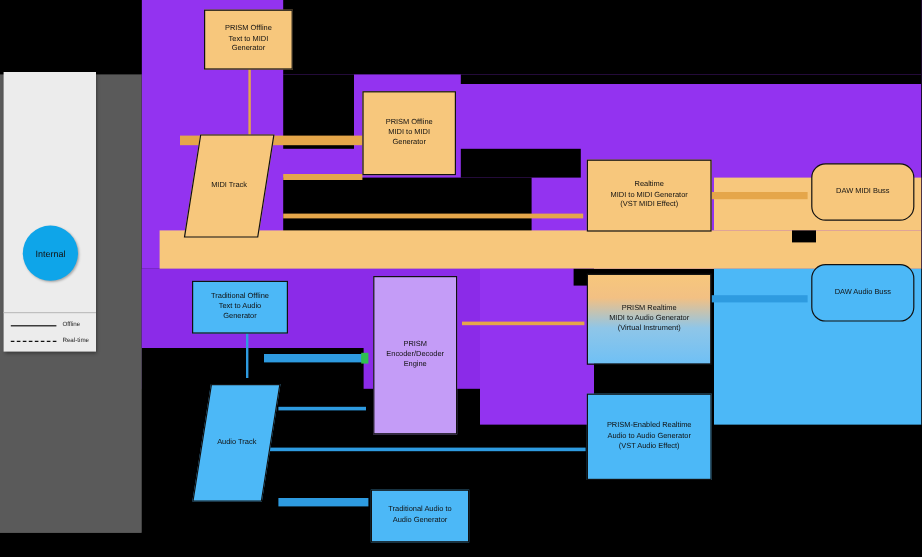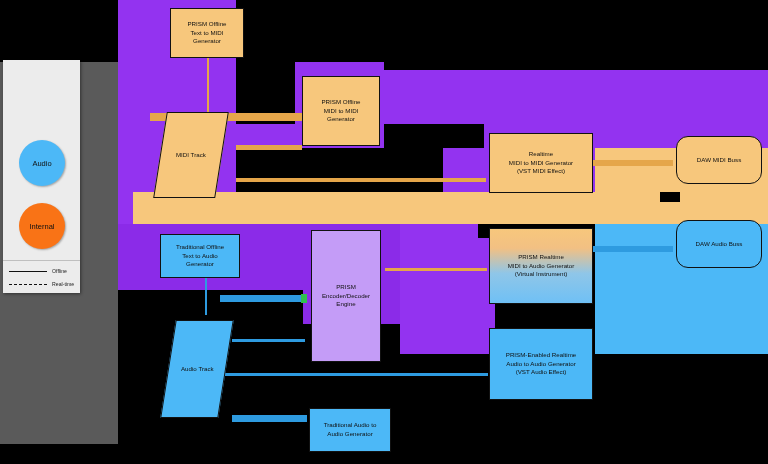--- a/index.html
+++ b/index.html
@@ -15,21 +15,21 @@
   .bg-vio{background:#8B2BE8;}
 
   
   #legend{position:absolute;left:3px;top:60px;width:77px;height:233px;
           background:#ECECEC;box-shadow:1px 1px 3px rgba(0,0,0,.45);}
   .circ{position:absolute;left:16px;width:46px;height:46px;border-radius:50%;
         display:flex;align-items:center;justify-content:center;
         font-size:7.5px;color:#111;box-shadow:1px 1px 2px rgba(0,0,0,.3);}
   .c-midi{top:17px;background:#F7C77C;}
   .c-audio{top:80px;background:#4CB8F7;}
-  .c-int{top:143px;background:#f97316;}
+  .c-int{top:128px;background:#0ea5e9;}
   #legend .sep{position:absolute;left:0;top:200px;width:100%;height:1px;background:#BFBFBF;}
   .lg-row{position:absolute;left:6px;height:10px;font-size:5.2px;color:#222;
           display:flex;align-items:center;gap:5px;}
   .lg-off{top:206px;} .lg-rt{top:219px;}
   .ln-solid{display:block;width:38px;height:0;border-top:1.3px solid #111;}
   .ln-dash{display:block;width:38px;height:0;border-top:1.3px dashed #111;}
 
   
   .node{position:absolute;box-sizing:border-box;border:1px solid #111;
         display:flex;align-items:center;justify-content:center;text-align:center;
@@ -72,23 +72,20 @@
   <div class="blk bg-purple" style="left:400px;top:224px;width:95px;height:130px;"></div>
 
   <div class="blk bg-blue" style="left:595px;top:224px;width:173px;height:130px;"></div>
   <div class="blk bg-black" style="left:595px;top:354px;width:173px;height:110px;"></div>
   <div class="blk bg-black" style="left:118px;top:290px;width:185px;height:174px;"></div>
   <div class="blk bg-black" style="left:303px;top:354px;width:292px;height:110px;"></div>
   <div class="blk bg-black" style="left:478px;top:224px;width:17px;height:14px;"></div>
   <div class="blk bg-grey" style="left:0;top:290px;width:118px;height:154px;"></div>
 
   <div id="legend">
-    <div class="circ c-audio">
-      <span>Audio</span>
-    </div>
     <div class="circ c-int">
       <span>Internal</span>
     </div>
     <div class="sep"></div>
     <div class="lg-row lg-off">
       <i class="ln-solid"></i>
       <span>Offline</span>
     </div>
     <div class="lg-row lg-rt">
       <i class="ln-dash"></i>

